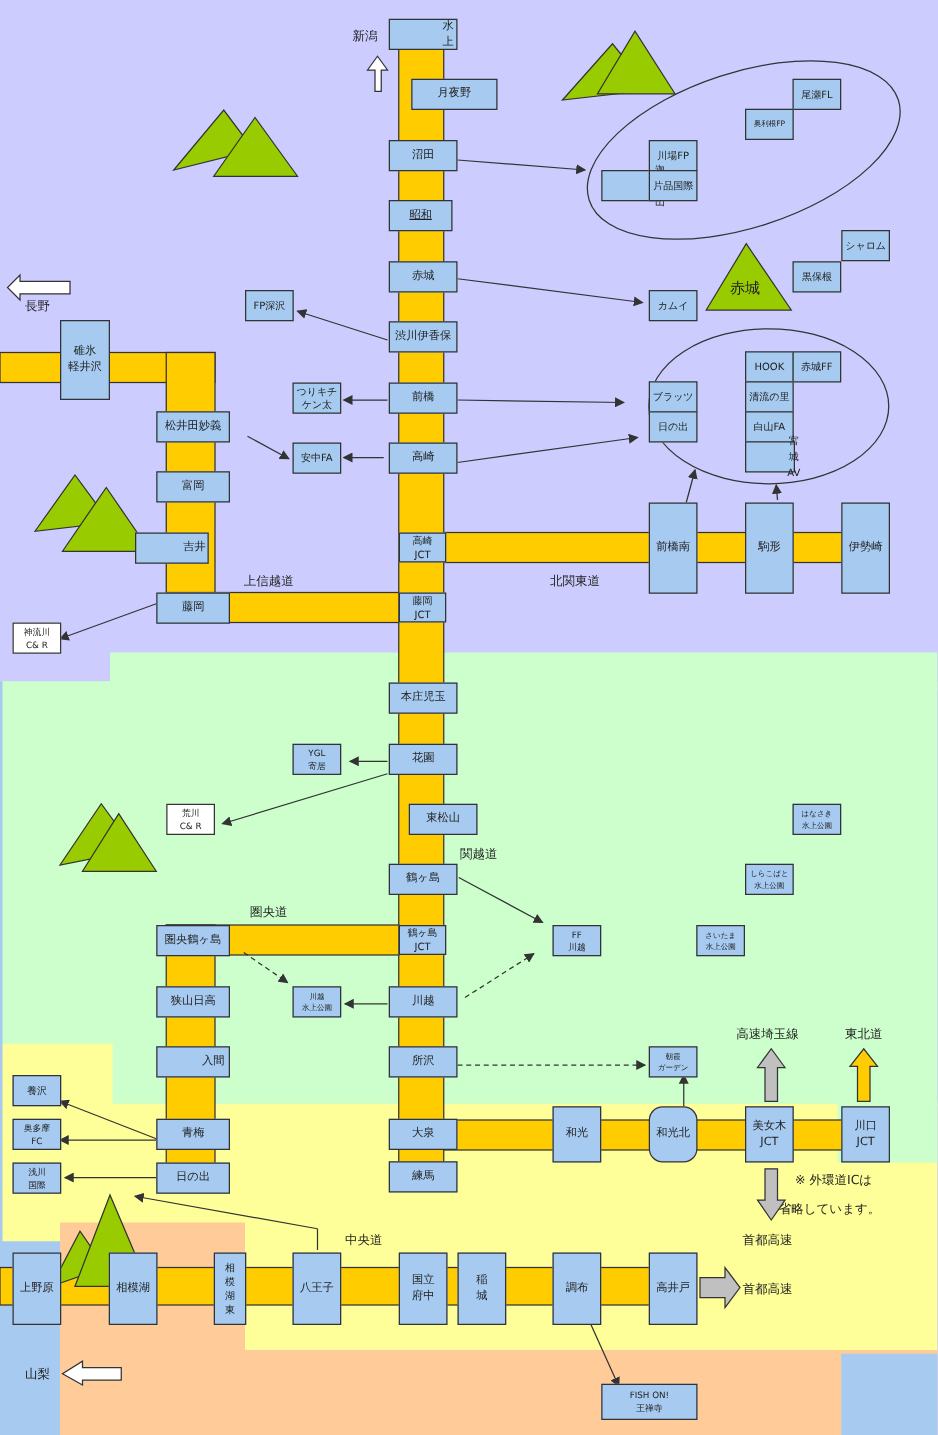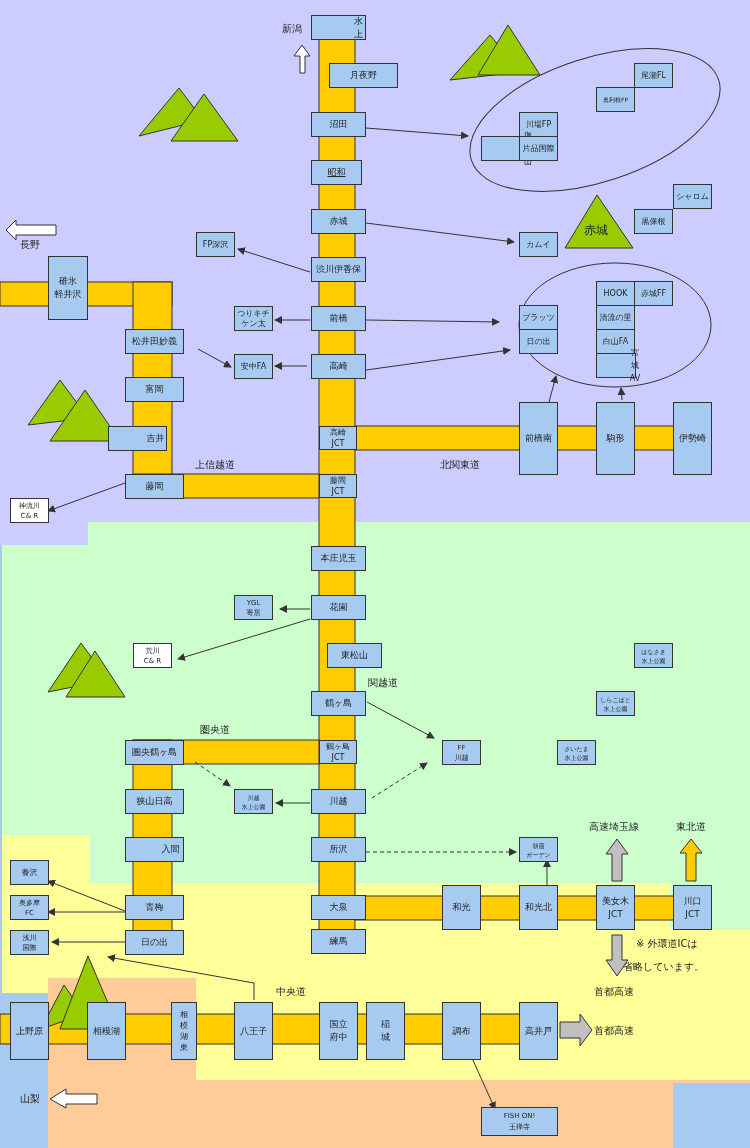--- a/index.html
+++ b/index.html
@@ -185,21 +185,21 @@
 <div class="box" style="left:596px;top:402px;width:39px;height:73px;">駒形</div>
 <div class="box" style="left:673px;top:402px;width:39px;height:73px;">伊勢崎</div>
 
 <div class="box" style="left:125px;top:740px;width:59px;height:25px;">圏央鶴ヶ島</div>
 <div class="box" style="left:125px;top:789px;width:59px;height:25px;">狭山日高</div>
 <div class="box" style="left:125px;top:837px;width:59px;height:25px;padding-left:32px;">入間</div>
 <div class="box" style="left:125px;top:895px;width:59px;height:25px;">青梅</div>
 <div class="box" style="left:125px;top:930px;width:59px;height:25px;">日の出</div>
 
 <div class="box" style="left:442px;top:885px;width:39px;height:45px;">和光</div>
-<div class="box" style="left:519px;top:885px;width:39px;height:45px;">和光北</div>
+<div class="box" style="left:519px;top:885px;width:39px;height:45px;border-radius:11px;">和光北</div>
 <div class="box" style="left:596px;top:885px;width:39px;height:45px;">美女木
 JCT</div>
 <div class="box" style="left:673px;top:885px;width:39px;height:45px;">川口
 JCT</div>
 
 <div class="box" style="left:10px;top:1002px;width:39px;height:58px;">上野原</div>
 <div class="box" style="left:87px;top:1002px;width:39px;height:58px;">相模湖</div>
 <div class="box vtext" style="left:171px;top:1002px;width:26px;height:58px;font-size:8px;line-height:11px;">相
 模
 湖

